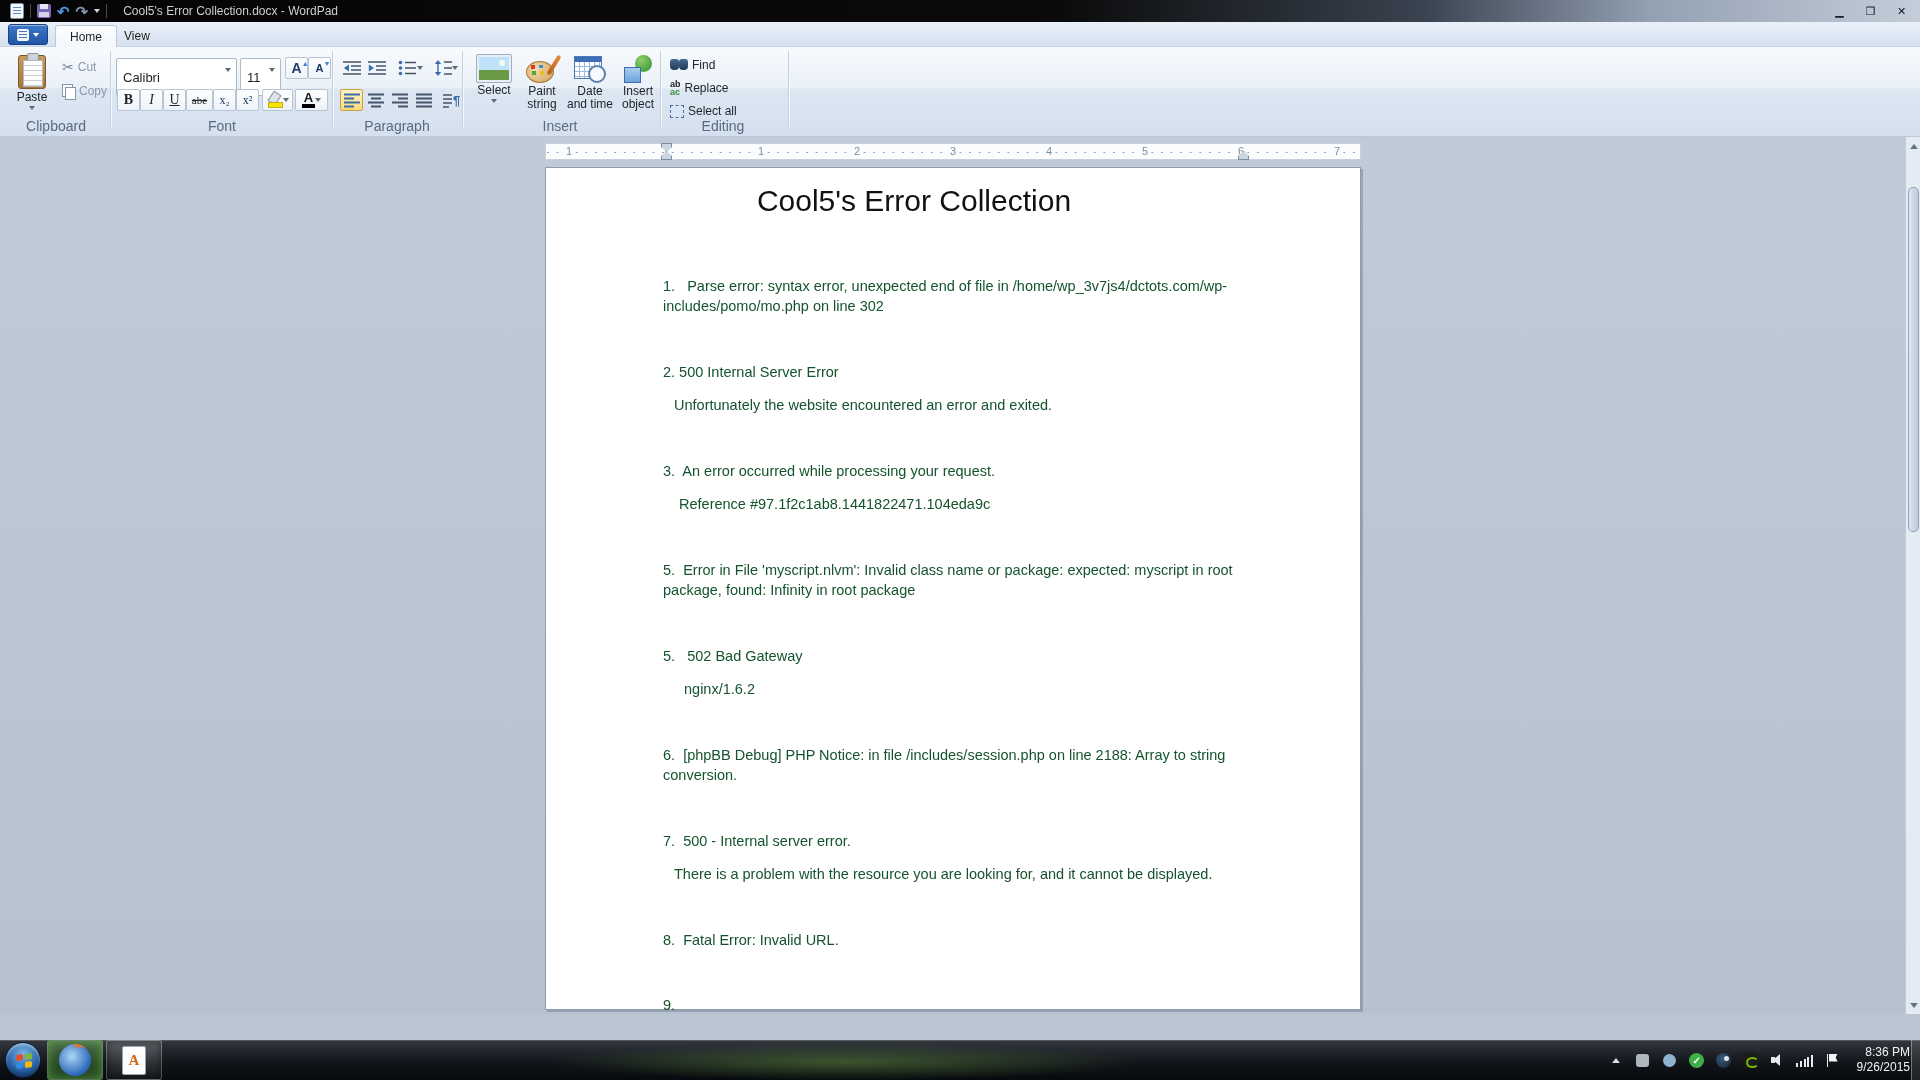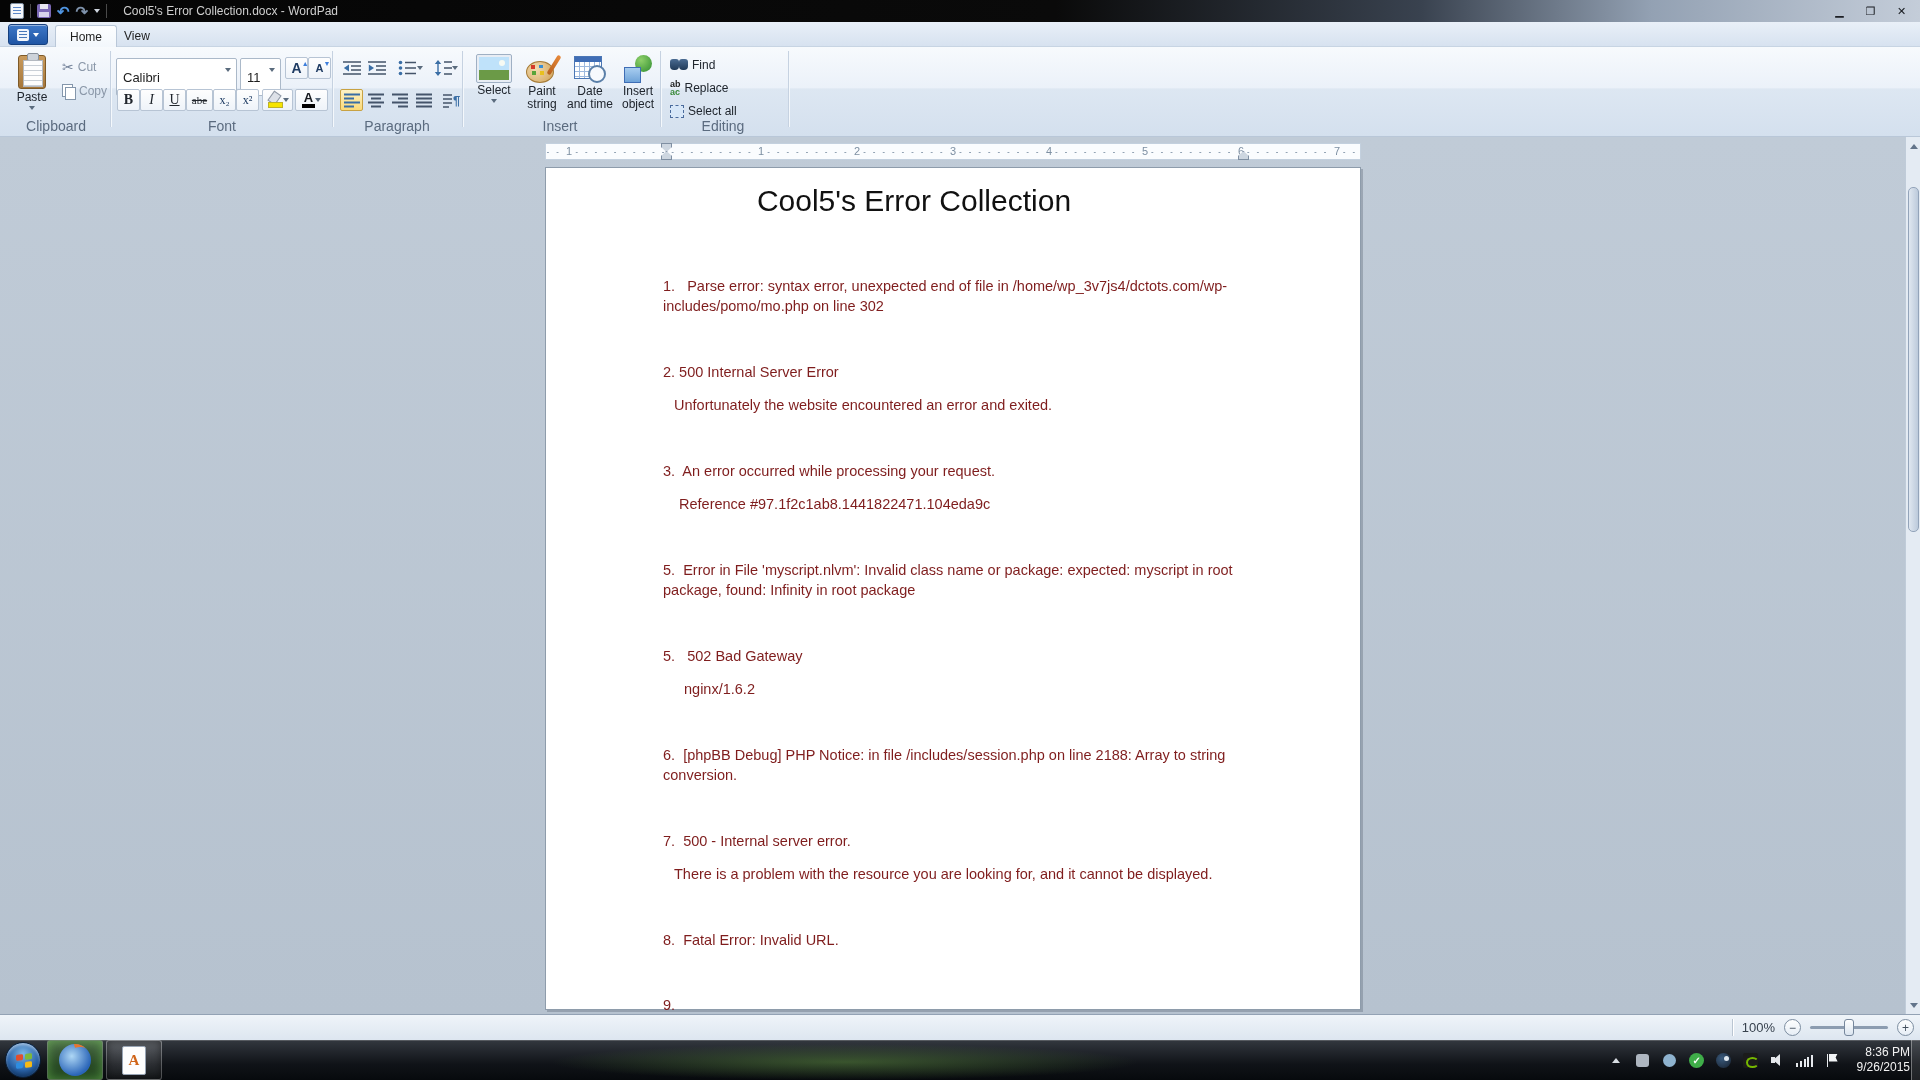--- a/index.html
+++ b/index.html
@@ -130,21 +130,21 @@
     clip-path:polygon(0 0,100% 0,100% 45%,50% 100%,0 45%); height:7px; }
   .ind-marker-left::after { content:""; position:absolute; left:1px; bottom:0; width:9px; height:7px; background:#cdd6e0; border:1px solid #7f8fa2;
     clip-path:polygon(50% 0,100% 55%,100% 100%,0 100%,0 55%); }
   .ind-marker-right { position:absolute; left:692px; bottom:-1px; width:11px; height:9px; background:#cdd6e0; border:1px solid #7f8fa2;
     clip-path:polygon(50% 0,100% 55%,100% 100%,0 100%,0 55%); }
 
   .page { position:absolute; left:545px; top:30px; width:816px; height:843px; background:#fff;
     border:1px solid #8e9cab; box-shadow:2px 2px 0 rgba(90,100,115,.35); }
   .doctitle { position:absolute; top:16px; left:368px; transform:translateX(-50%); white-space:pre;
     font-size:30px; color:#111; }
-  .docline { position:absolute; white-space:pre; font-size:14.5px; color:#7f1d1d; line-height:18px; }
+  .docline { position:absolute; white-space:pre; font-size:14.5px; color:#14532d; line-height:18px; }
 
   .vscroll { position:absolute; right:0; top:0; width:15px; height:877px; background:#e4ebf3; border-left:1px solid #c0ccd9; }
   .varrow { position:absolute; left:1px; width:13px; height:16px; display:flex; align-items:center; justify-content:center; }
   .varrow span { width:0; height:0; border-left:4px solid transparent; border-right:4px solid transparent; }
   .va-up { top:1px; } .va-up span { border-bottom:5px solid #62748a; }
   .va-dn { bottom:1px; } .va-dn span { border-top:5px solid #62748a; }
   .vthumb { position:absolute; left:1.5px; top:50px; width:11px; height:345px; border-radius:5px;
     background:linear-gradient(90deg,#dfe7f0,#bccadb); border:1px solid #93a4ba; }
 
   
@@ -443,31 +443,20 @@
       <div class="varrow va-up">
           <span></span>
         </div>
       <div class="vthumb"></div>
       <div class="varrow va-dn">
           <span></span>
         </div>
     </div>
   </div>
 
-  <div class="statusbar">
-    <div class="zoomctl">
-      <span class="zsep"></span>
-      <span class="zoomval">100%</span>
-      <span class="zbtn">−</span>
-      <span class="ztrack">
-          <span class="zthumb"></span>
-        </span>
-      <span class="zbtn">+</span>
-    </div>
-  </div>
 
   <div class="taskbar">
     <div class="tb-tint"></div>
     <div class="startorb">
       <span class="orbflag">
         <i style="background:#e14e2d;"></i>
           <i style="background:#7db83a;"></i>
           <i style="background:#2e8de0;"></i>
           <i style="background:#f5b916;"></i>
       </span>

